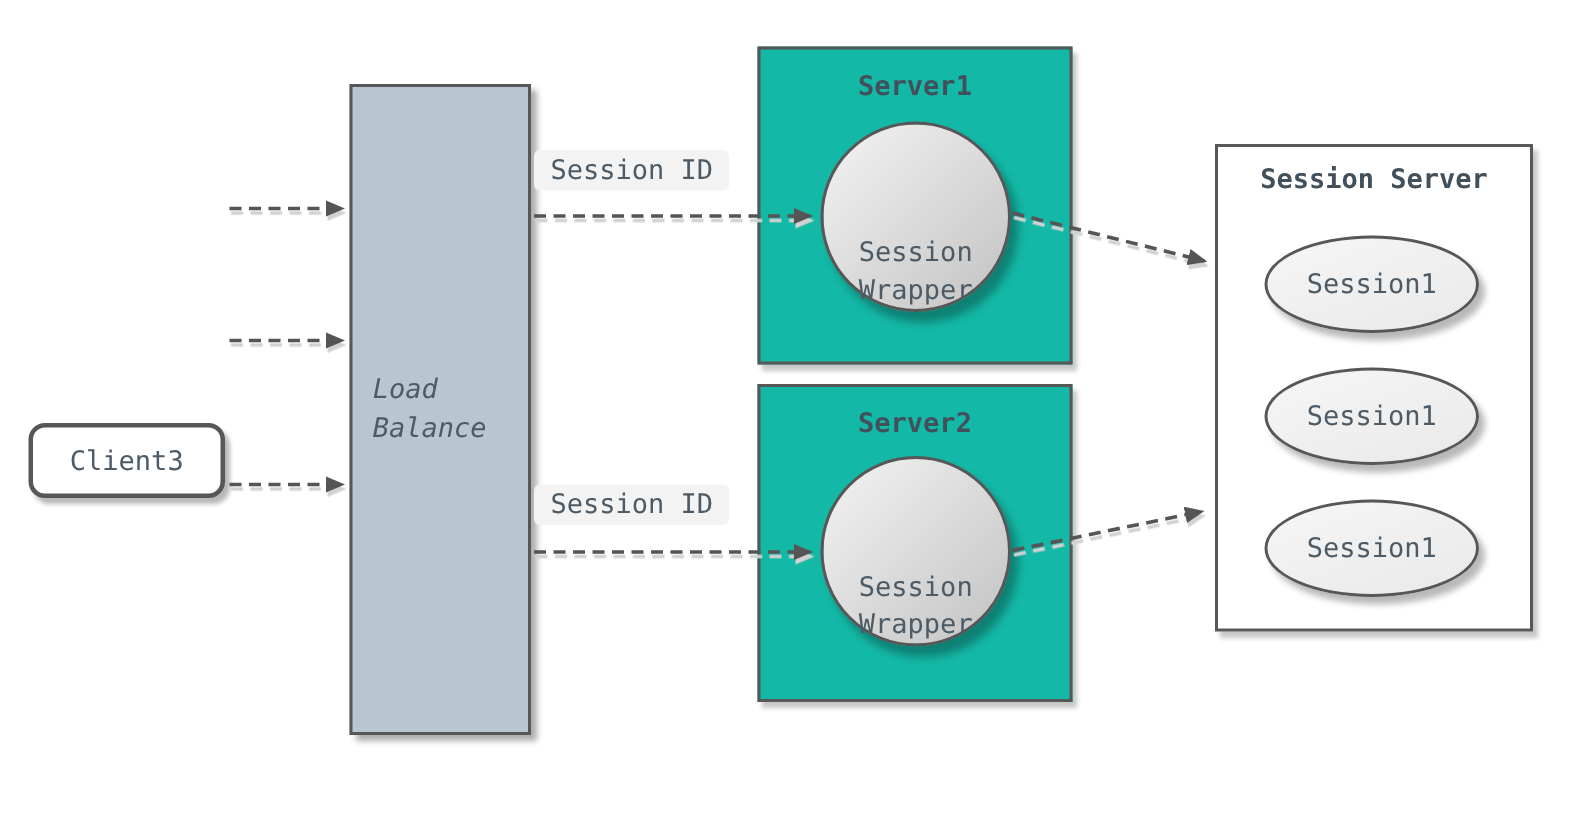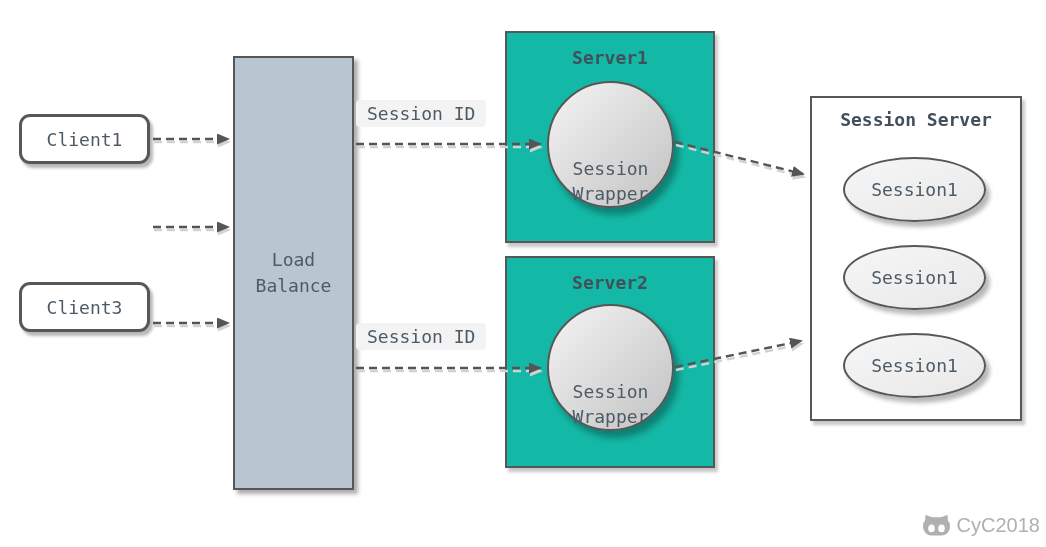--- a/index.html
+++ b/index.html
@@ -31,21 +31,21 @@
   .lb {
     position: absolute;
     left: 233px; top: 56px;
     width: 121px; height: 434px;
     background: var(--lb-fill, #b9c6d1);
     border: 2.5px solid var(--border-color, #575757);
     box-shadow: 4px 4px 4px rgba(0,0,0,0.32);
     display: flex; align-items: center; justify-content: center;
     z-index: 2;
   }
-  .lb-text { width: 90px; text-align: center; line-height: 1.45; }
+  .lb-text { width: 90px; text-align: left; line-height: 1.45; font-style: italic; }
   
   .server {
     position: absolute;
     left: 505px;
     width: 210px; height: 212px;
     background: #14b8a6;
     border: 2px solid var(--border-color, #575757);
     box-shadow: 3px 4px 3px rgba(0,0,0,0.22);
     z-index: 2;
   }
@@ -129,23 +129,20 @@
     z-index: 6;
   }
   .cat-icon { display: block; }
   .cat-body { fill: var(--watermark-color, #b0b0b0); }
 </style>
 </head>
 <body>
 
 <div class="canvas">
 
-  <div class="client" style="top:114px">
-    <span>Client1</span>
-  </div>
   <div class="client" style="top:282px">
     <span>Client3</span>
   </div>
 
   <div class="lb">
     <span class="lb-text">Load Balance</span>
   </div>
 
   <div class="sid" style="top:100px">Session ID</div>
   <div class="sid" style="top:323px">Session ID</div>
@@ -187,24 +184,14 @@
       <path d="M153,139 H228" marker-end="url(#ah)"></path>
       <path d="M153,227 H228" marker-end="url(#ah)"></path>
       <path d="M153,323 H228" marker-end="url(#ah)"></path>
       <path d="M356,144 H540" marker-end="url(#ah)"></path>
       <path d="M356,368 H540" marker-end="url(#ah)"></path>
       <path d="M675,142 L803,174" marker-end="url(#ah)"></path>
       <path d="M675,367 L801,341" marker-end="url(#ah)"></path>
     </g>
   </svg>
 
-  <div class="watermark">
-    <svg class="cat-icon" width="31" height="25" viewBox="0 0 32 26">
-      <path class="cat-body" d="M4,10 L4.6,1.8 L12.5,5 Z"></path>
-      <path class="cat-body" d="M28,10 L27.4,1.8 L19.5,5 Z"></path>
-      <rect class="cat-body" x="2" y="4.5" width="28" height="19" rx="9" ry="9"></rect>
-      <ellipse cx="10.8" cy="16" rx="3.4" ry="4" fill="#ffffff"></ellipse>
-      <ellipse cx="21.2" cy="16" rx="3.4" ry="4" fill="#ffffff"></ellipse>
-    </svg>
-    <span>CyC2018</span>
-  </div>
 
 </div>
 
 </body></html>

